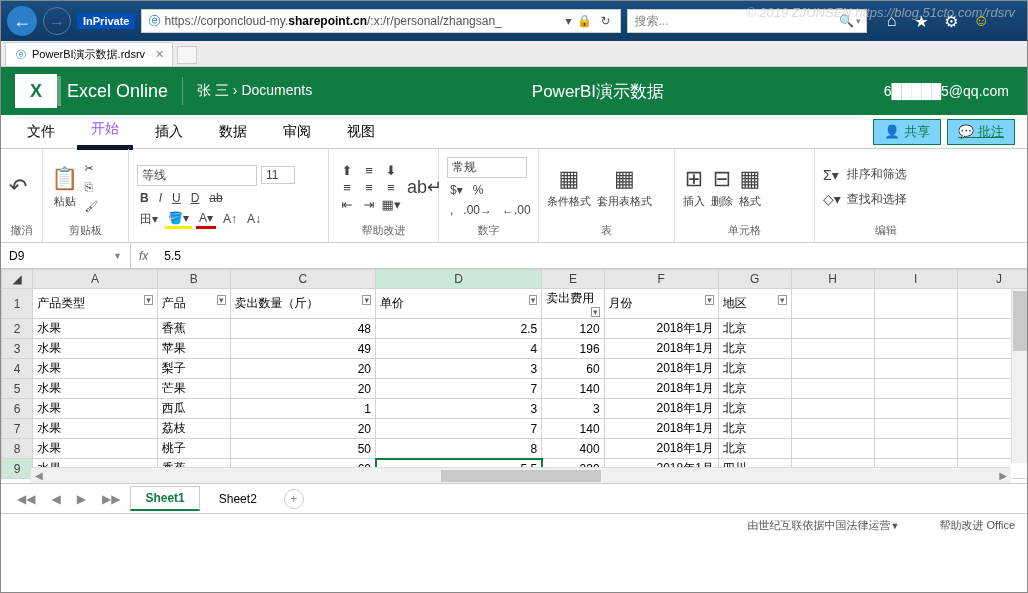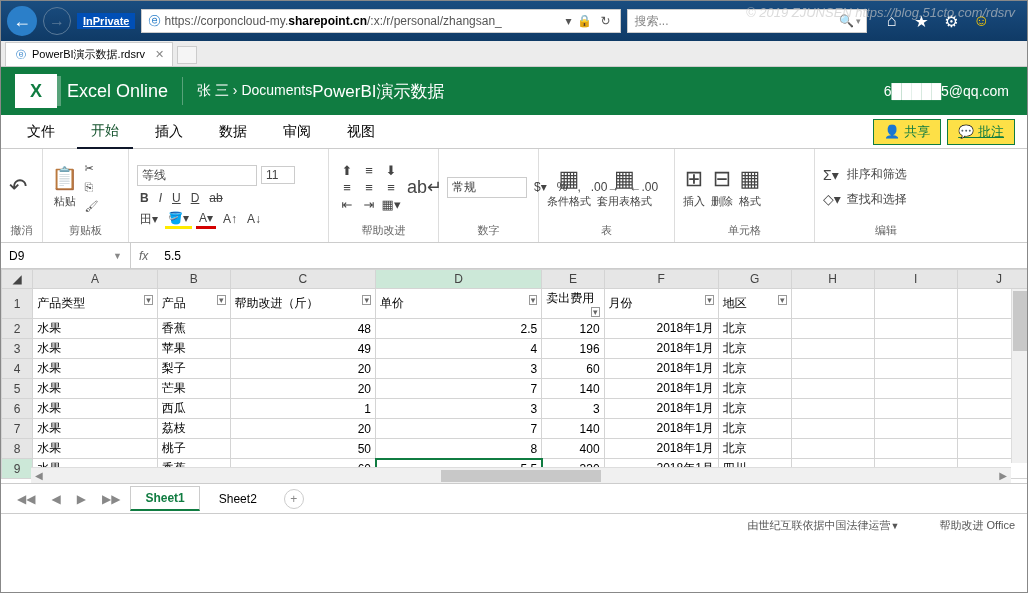--- a/index.html
+++ b/index.html
@@ -3,21 +3,21 @@
 <meta charset="utf-8">
 <style>
 * { margin: 0; padding: 0; box-sizing: border-box; font-family: 'Segoe UI', Tahoma, sans-serif; }
 body { width: 1028px; height: 593px; background: #fff; overflow: hidden; position: relative; border: 1px solid #888; }
 .watermark { position: absolute; top: 4px; right: 12px; color: rgba(200,200,200,0.65); font-size: 13px; z-index: 100; font-style: italic; }
 
 
 .ie-nav { height: 40px; background: linear-gradient(#1a4d80,#0f3a66); display: flex; align-items: center; padding: 0 6px; gap: 6px; }
 .ie-back { width: 30px; height: 30px; border-radius: 50%; background: #2b7fc9; display: flex; align-items: center; justify-content: center; color: #fff; font-size: 18px; }
 .ie-fwd { width: 28px; height: 28px; border-radius: 50%; border: 1px solid #5a7a99; display: flex; align-items: center; justify-content: center; color: #5a7a99; font-size: 16px; }
-.inprivate { background: #004fb6; color: #fff; padding: 2px 6px; font-size: 11px; font-weight: bold; text-decoration: underline; }
+.inprivate { background: #004fb6; color: #fff; padding: 2px 6px; font-size: 11px; font-weight: bold; }
 .url-bar { flex: 1; background: #fff; height: 24px; display: flex; align-items: center; padding: 0 6px; font-size: 12px; color: #555; border: 1px solid #ccc; max-width: 480px; }
 .url-bar .lock { margin-right: 4px; color: #999; }
 .url-bar .pad { width: 18px; text-align: center; }
 .search-bar { width: 240px; background: #fff; height: 24px; display: flex; align-items: center; padding: 0 6px; font-size: 12px; color: #888; border: 1px solid #ccc; }
 .ie-icons { display: flex; gap: 10px; margin-left: 8px; color: #fff; font-size: 16px; }
 .ie-icons span { width: 20px; text-align: center; }
 
 
 .tab-bar { height: 26px; background: #ececec; border-bottom: 1px solid #ccc; display: flex; align-items: end; padding-left: 4px; }
 .tab { background: #fff; border: 1px solid #ccc; border-bottom: none; padding: 3px 8px; font-size: 11px; display: flex; align-items: center; gap: 4px; height: 24px; }
@@ -25,29 +25,29 @@
 .tab .x { color: #888; margin-left: 6px; }
 .new-tab { width: 20px; height: 18px; border: 1px solid #ccc; margin-left: 4px; margin-bottom: 2px; background: #f5f5f5; }
 
 
 .excel-header { height: 48px; background: #107c41; display: flex; align-items: center; color: #fff; }
 .excel-logo { width: 42px; height: 34px; margin: 0 10px 0 14px; background: #fff; color: #107c41; display: flex; align-items: center; justify-content: center; font-weight: bold; font-size: 18px; position: relative; }
 .excel-logo::before { content: ""; position: absolute; right: -4px; top: 2px; width: 6px; height: 30px; background: rgba(255,255,255,0.3); }
 .app-name { font-size: 18px; font-weight: 300; }
 .divider-v { width: 1px; height: 28px; background: rgba(255,255,255,0.3); margin: 0 14px; }
 .breadcrumb { font-size: 14px; }
-.doc-title { flex: 1; text-align: left; font-size: 17px; }
+.doc-title { flex: 1; text-align: center; font-size: 17px; }
 .user-email { font-size: 14px; margin-right: 18px; }
 
 
 .ribbon-tabs { height: 34px; border-bottom: 1px solid #ccc; display: flex; align-items: center; padding: 0 12px; font-size: 14px; gap: 8px; }
 .ribbon-tabs .rtab { padding: 7px 14px; cursor: pointer; }
-.ribbon-tabs .rtab.active { color: #14532d; border-bottom: 2px solid #0f172a; }
+.ribbon-tabs .rtab.active { color: #8b5cf6; border-bottom: 5px solid #0f172a; }
 .rtab-right { margin-left: auto; display: flex; gap: 6px; }
-.share-btn, .comment-btn { border: 1px solid #107c41; color: #107c41; padding: 3px 10px; font-size: 13px; background: #fde047; }
+.share-btn, .comment-btn { border: 1px solid #107c41; color: #107c41; padding: 3px 10px; font-size: 13px; background: #7dd3fc; }
 .comment-btn { color: #107c41; text-decoration: underline; }
 
 
 .ribbon-body { height: 94px; border-bottom: 1px solid #ccc; display: flex; font-size: 11px; color: #444; }
 .rgroup { border-right: 1px solid #ddd; padding: 4px 8px 2px 8px; display: flex; flex-direction: column; }
 .rgroup-main { flex: 1; display: flex; align-items: center; gap: 6px; }
 .rgroup-label { text-align: center; font-size: 11px; color: #666; padding: 2px 0; }
 .ricon { display: flex; flex-direction: column; align-items: center; gap: 2px; font-size: 11px; }
 .ricon .glyph { font-size: 22px; color: #444; }
 .font-box { display: flex; flex-direction: column; gap: 4px; }
@@ -220,21 +220,21 @@
           <span>▦▾</span>
       </div>
       <div class="ricon">
           <span class="glyph" style="font-size:18px;">ab↵</span>
         </div>
     </div>
     <div class="rgroup-label">帮助改进</div>
   </div>
   <div class="rgroup" style="width:100px;">
     <div class="rgroup-main">
-      <div style="display:flex;flex-direction:row;gap:4px;">
+      <div style="display:flex;flex-direction:column;gap:4px;">
         <span class="font-sel" style="width:80px;">常规</span>
         <div class="font-row">
             <span class="fbtn">$▾</span>
             <span class="fbtn">%</span>
           </div>
         <div class="font-row">
             <span class="fbtn">,</span>
             <span class="fbtn">.00→</span>
             <span class="fbtn">←.00</span>
           </div>
@@ -309,21 +309,21 @@
       <th class="colhead colF">F</th>
       <th class="colhead colG">G</th>
       <th class="colhead colOther">H</th>
       <th class="colhead colOther">I</th>
       <th class="colhead colOther">J</th>
     </tr>
     <tr>
       <th class="rowhead">1</th>
       <td><span>产品类型</span><span class="filter-btn">▾</span></td>
       <td><span>产品</span><span class="filter-btn">▾</span></td>
-      <td><span>帮助改进（斤）</span><span class="filter-btn">▾</span></td>
+      <td><span>卖出数量（斤）</span><span class="filter-btn">▾</span></td>
       <td><span>单价</span><span class="filter-btn">▾</span></td>
       <td><span>卖出费用</span><span class="filter-btn">▾</span></td>
       <td><span>月份</span><span class="filter-btn">▾</span></td>
       <td><span>地区</span><span class="filter-btn">▾</span></td>
       <td></td>
           <td></td>
           <td></td>
     </tr>
     </tbody>
       <tbody id="data-rows">

